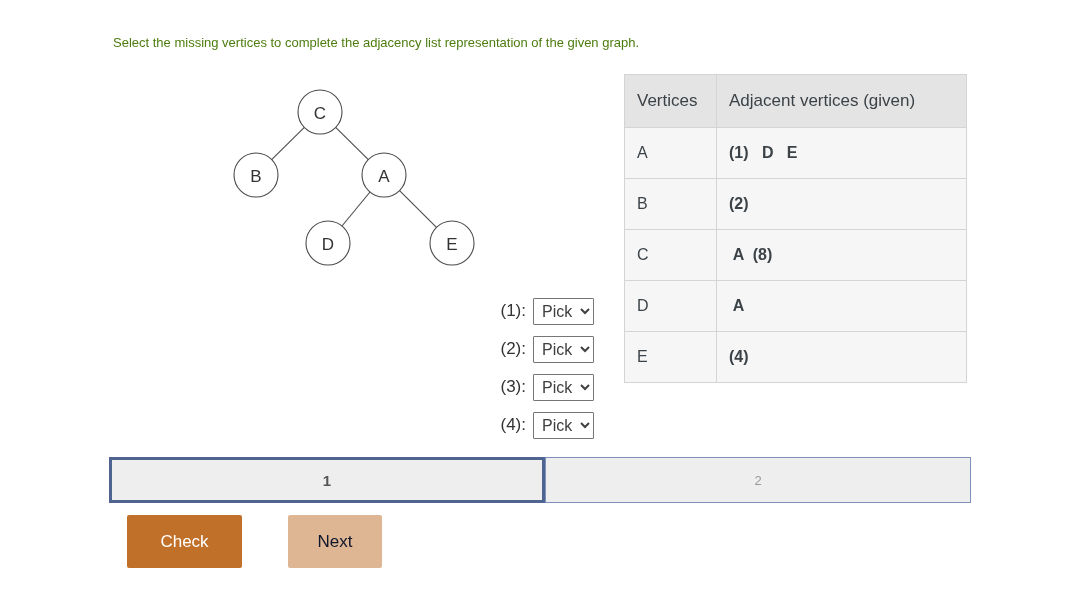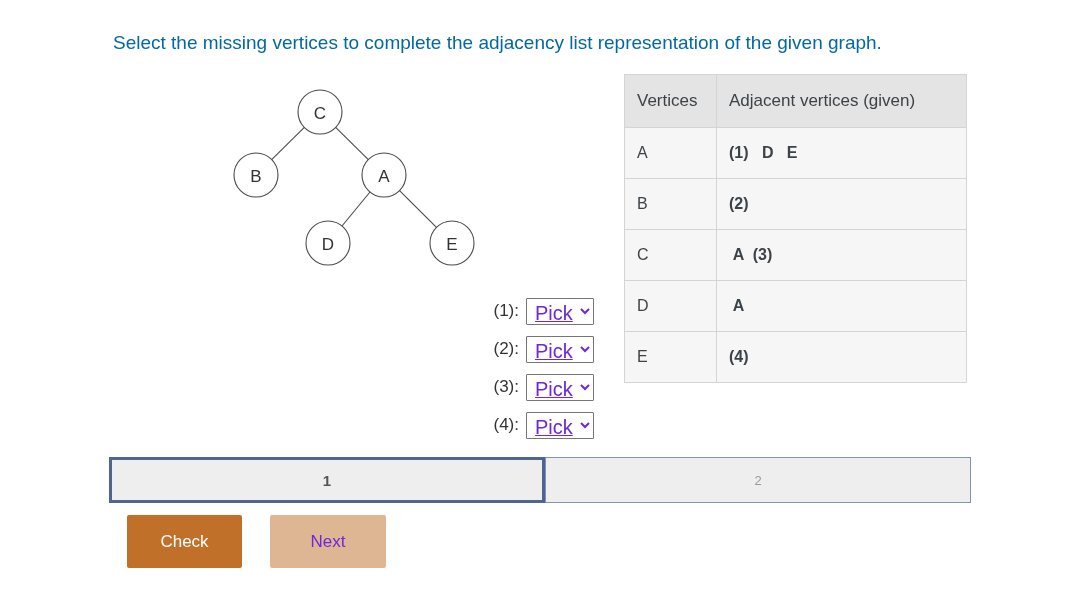--- a/index.html
+++ b/index.html
@@ -15,23 +15,23 @@
     color: #333333;
     overflow: hidden;
     position: relative;
   }
 
   
   #prompt {
     position: absolute;
     left: 113px;
     top: 31px;
-    font-size: 19px;
+    font-size: 13px;
     line-height: 24px;
-    color: #0369a1;
+    color: #4d7c0f;
     white-space: nowrap;
   }
 
   
   #graph-figure {
     position: absolute;
     left: 200px;
     top: 75px;
     width: 330px;
     height: 210px;
@@ -106,29 +106,28 @@
     height: 38px;
   }
   .pick-label {
     font-size: 17px;
     color: #333333;
     margin-right: 7px;
     white-space: nowrap;
   }
   .pick-select {
     font-family: "Liberation Sans", sans-serif;
-    font-size: 20px;
-    color: #6d28d9;
+    font-size: 16px;
+    color: #404040;
     background: #ffffff;
     border: 1px solid #767676;
     border-radius: 1px;
     padding: 2px 4px;
     height: 27px;
     box-sizing: border-box;
-    text-decoration: underline;
   }
 
   
   #step-pager {
     position: absolute;
     left: 109px;
     top: 457px;
     width: 862px;
     height: 46px;
     display: flex;
@@ -155,44 +154,44 @@
     font-weight: normal;
     font-size: 13px;
   }
 
   
   #action-bar {
     position: absolute;
     left: 109px;
     top: 515px;
     display: flex;
-    gap: 28px;
+    gap: 46px;
     padding-left: 18px;
   }
   .action-button {
     border: none;
     border-radius: 2px;
     font-family: "Liberation Sans", sans-serif;
     font-size: 17px;
     color: #ffffff;
     cursor: pointer;
     height: 53px;
     display: flex;
     align-items: center;
     justify-content: center;
     padding: 0;
   }
   #check-button {
     width: 115px;
     background: #c1702a;
   }
   #next-button {
-    width: 116px;
+    width: 94px;
     background: #dfb694;
-    color: #6d28d9;
+    color: #0f172a;
     cursor: default;
   }
 </style>
 </head>
 <body>
 
 <div id="prompt">Select the missing vertices to complete the adjacency list representation of the given graph.</div>
 
 <div id="graph-figure">
   <svg id="graph-svg" width="330" height="210" viewBox="0 0 330 210">
@@ -242,21 +241,21 @@
       <tr>
         <td>A</td>
         <td><span class="adj-tokens">(1)   D   E</span></td>
       </tr>
       <tr>
         <td>B</td>
         <td><span class="adj-tokens">(2)</span></td>
       </tr>
       <tr>
         <td>C</td>
-        <td><span class="adj-tokens"> A  (3)</span></td>
+        <td><span class="adj-tokens"> A  (8)</span></td>
       </tr>
       <tr>
         <td>D</td>
         <td><span class="adj-tokens"> A</span></td>
       </tr>
       <tr>
         <td>E</td>
         <td><span class="adj-tokens">(4)</span></td>
       </tr>
     </tbody>

